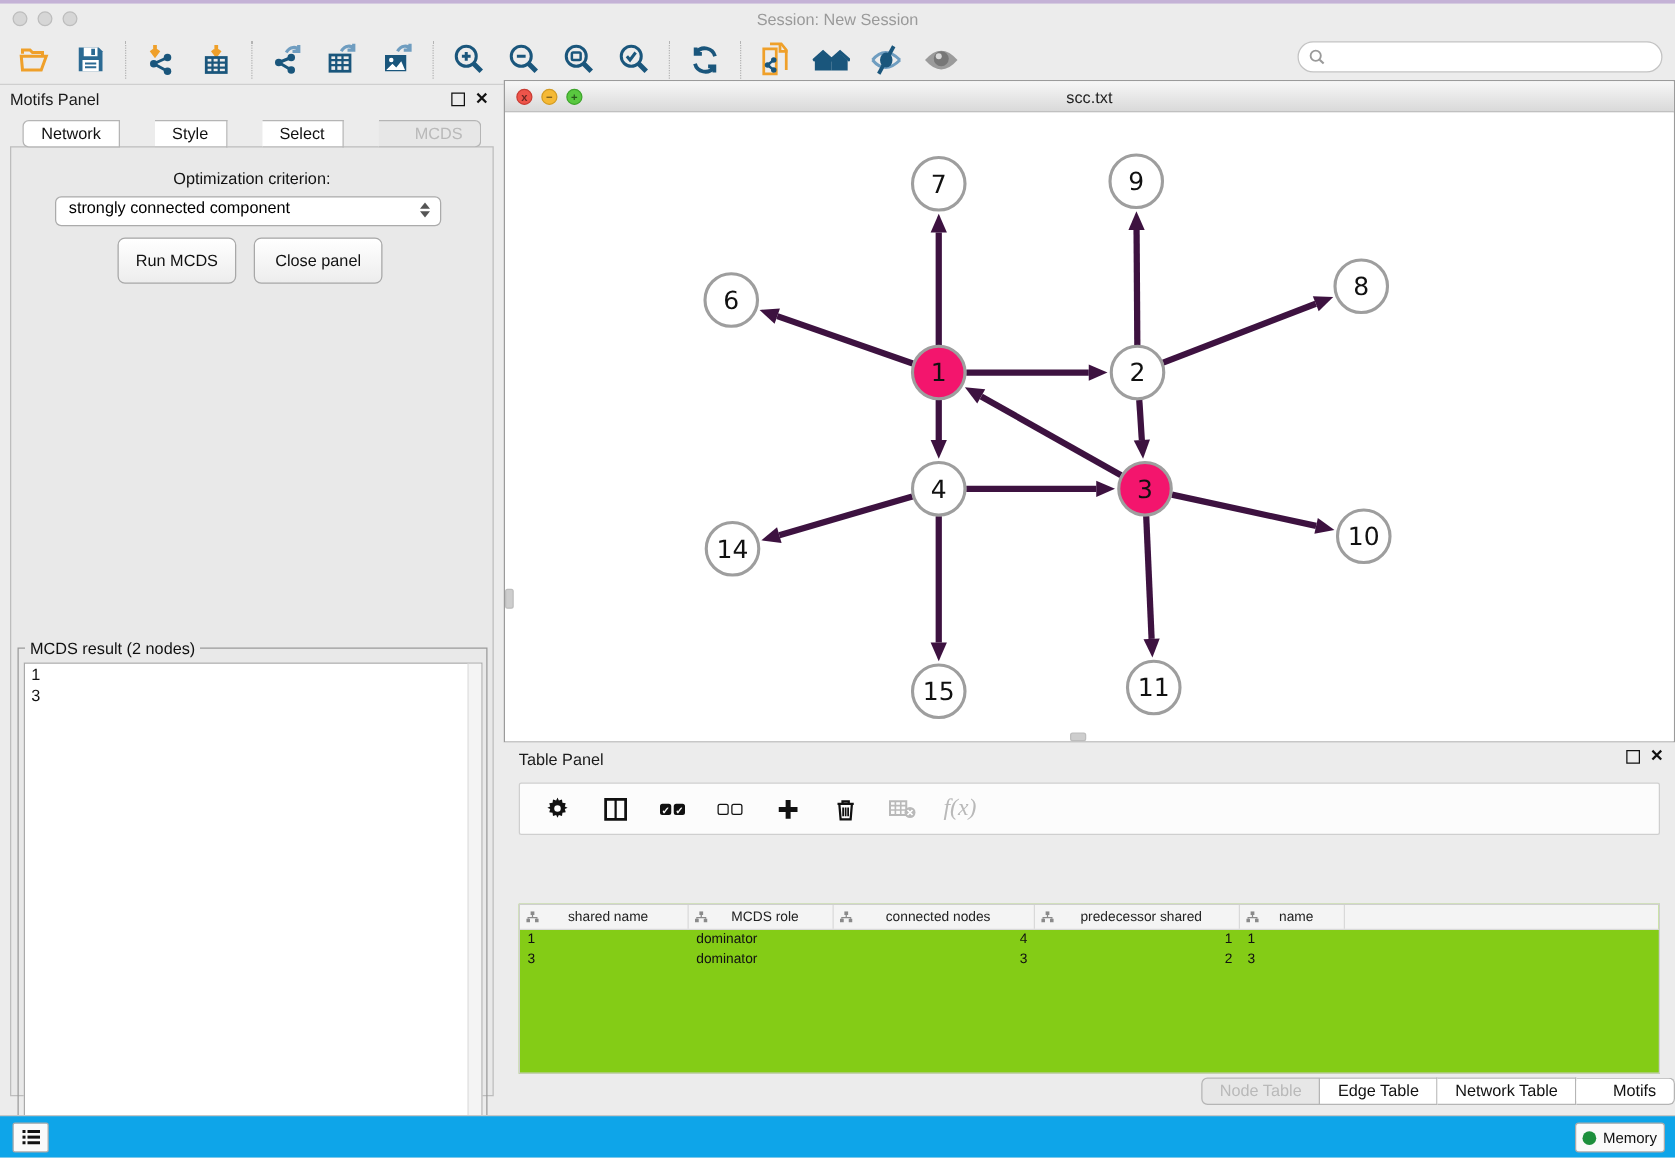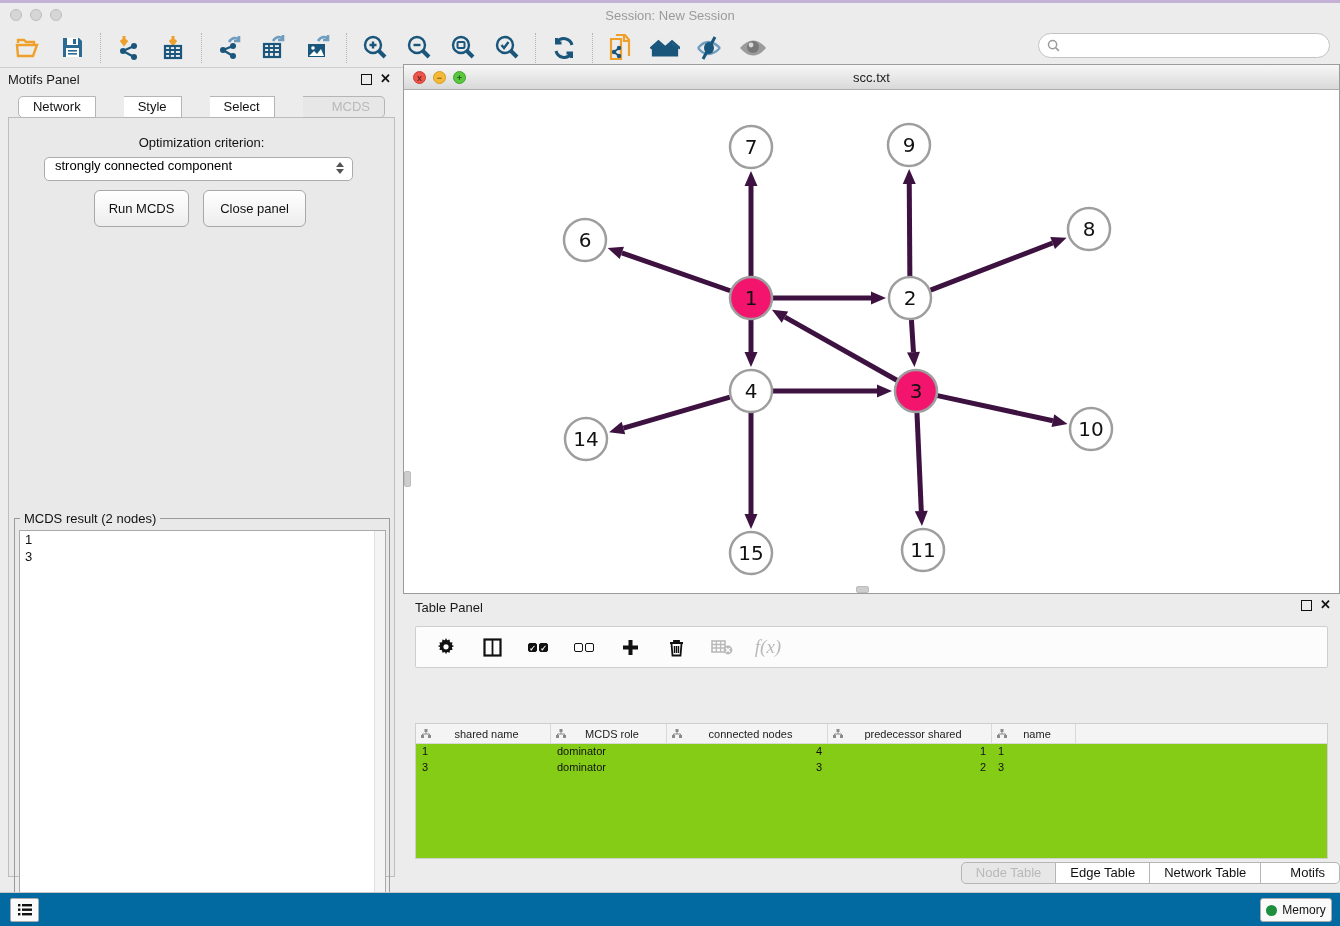--- a/index.html
+++ b/index.html
@@ -79,21 +79,21 @@
   .tp-table { position:absolute; left:12px; top:81px; width:913px; height:136px; background:#84cc16; border:1px solid #cfcfcf; overflow:hidden;margin-top:48px; }
   .t-headrow { display:flex; height:20px; border-bottom:1px solid #d9d9d9; background:#f4f4f4; }
   .t-hcell { display:flex; align-items:center; font-size:11px; color:#222; border-right:1px solid #d9d9d9; position:relative; }
   .t-hcell .hlabel { flex:1; text-align:center; padding-right:8px; }
   .t-row { display:flex; height:16px; font-size:11px; color:#111; }
   .t-cell { overflow:hidden; white-space:nowrap; padding:1px 6px 0 6px; }
 
   .tp-tabs { position:absolute; left:0; top:268px; width:100%; display:flex; justify-content:flex-end; }
 
   
-  .statusbar { position:absolute; left:0; top:892px; width:1340px; height:34px; background:#0369a1; border-top:1px solid #c6c6c6; }
+  .statusbar { position:absolute; left:0; top:892px; width:1340px; height:34px; background:#0ea5e9; border-top:1px solid #c6c6c6; }
   .list-btn { position:absolute; left:10px; top:5px; width:29px; height:24px; background:#fafafa; border:1px solid #ababab; border-radius:2px; display:flex; align-items:center; justify-content:center; cursor:pointer; }
   .mem-btn { position:absolute; right:8px; top:5px; width:72px; height:24px; background:#fafafa; border:1px solid #ababab; border-radius:3px; display:flex; align-items:center; justify-content:center; gap:5px; font-size:12px; color:#111; cursor:pointer; }
   .mem-dot { width:11px; height:11px; border-radius:50%; background:#1d8f3c; }
 </style>
 </head>
 <body>
 
 <div class="top-accent"></div>
 <div class="titlebar">
   <div class="traffic-main">

